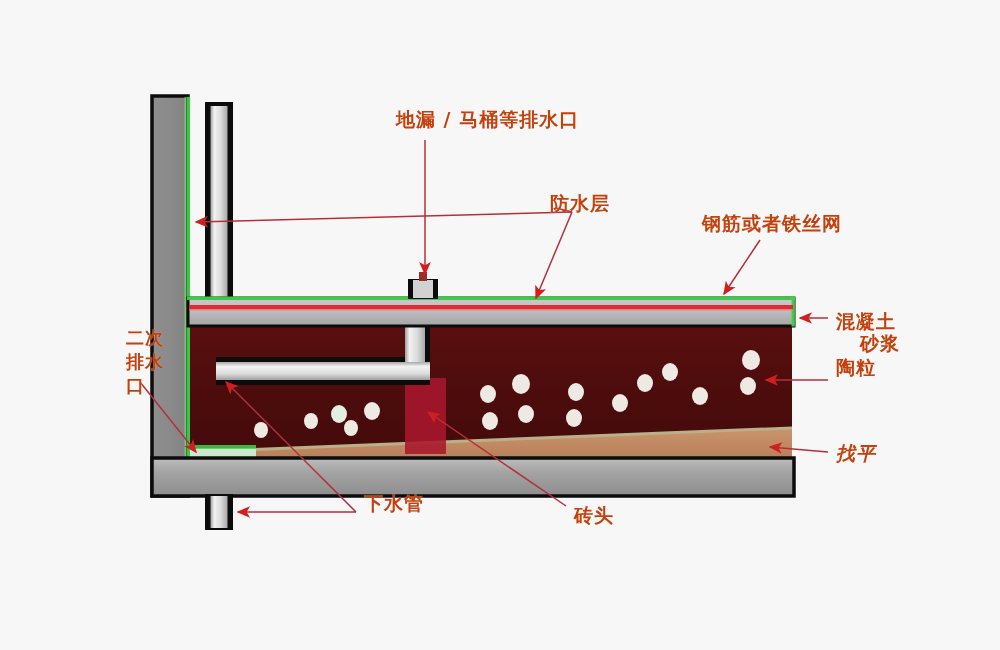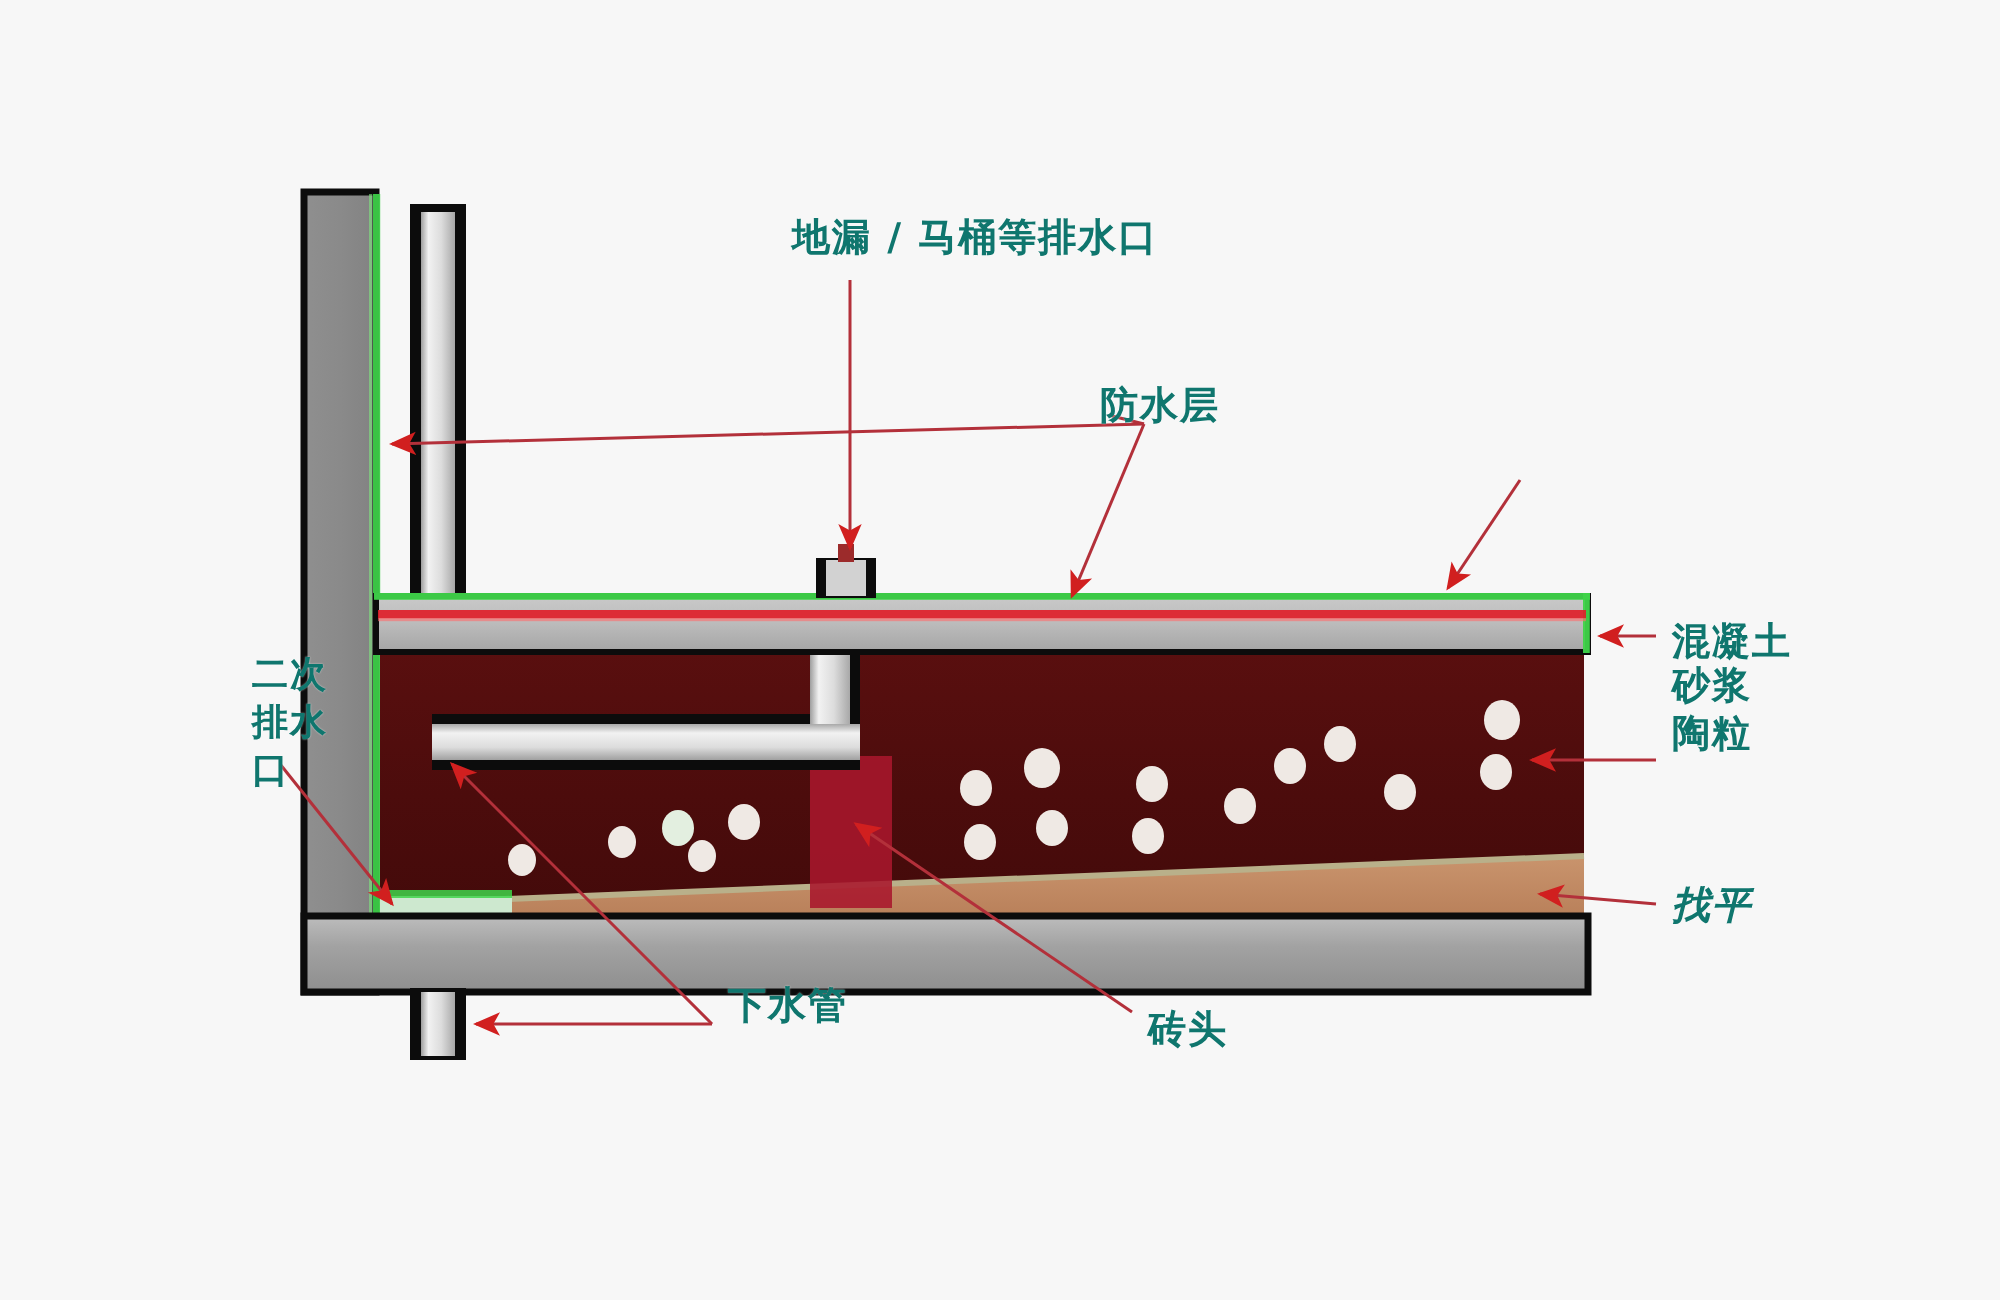--- a/index.html
+++ b/index.html
@@ -7,21 +7,21 @@
     width:1000px;height:650px;
     background:#f7f7f7;
     font-family:"Liberation Sans","DejaVu Sans",sans-serif;
     overflow:hidden;
     position:relative;
   }
   #stage{position:absolute;left:0;top:0;width:1000px;height:650px;}
   #svgroot{position:absolute;left:0;top:0;width:1000px;height:650px;}
   .lbl{
     position:absolute;
-    color:#0f766e;
+    color:#c2410c;
     font-size:19px;
     line-height:1.16;
     letter-spacing:1px;
     white-space:nowrap;
     font-family:"DejaVu Sans","Liberation Sans",sans-serif;
     font-weight:600;
     text-shadow:0 0 1px rgba(255,255,255,.6);
   }
   .lbl.small{font-size:18px;margin-left:26px;}
 </style>
@@ -175,23 +175,24 @@
 
       <path d="M566,506 L428,412" marker-end="url(#ar)"></path>
     </g>
 
   </svg>
 
   <div class="lbl" style="left:396px;top:108px;">地漏 / 马桶等排水口</div>
 
   <div class="lbl" style="left:550px;top:192px;">防水层</div>
 
+  <div class="lbl" style="left:702px;top:212px;">钢筋或者铁丝网</div>
 
   <div class="lbl" style="left:836px;top:310px;">混凝土</div>
-  <div class="lbl" style="left:836px;top:332px;">砂浆</div>
+  <div class="lbl" style="left:860px;top:332px;">砂浆</div>
 
   <div class="lbl" style="left:836px;top:356px;">陶粒</div>
 
   <div class="lbl" style="left:836px;top:442px;font-style:italic;">找平</div>
 
   <div class="lbl small" style="left:100px;top:328px;">二次</div>
   <div class="lbl small" style="left:100px;top:352px;">排水</div>
   <div class="lbl small" style="left:100px;top:376px;">口</div>
 
   <div class="lbl" style="left:364px;top:492px;">下水管</div>

